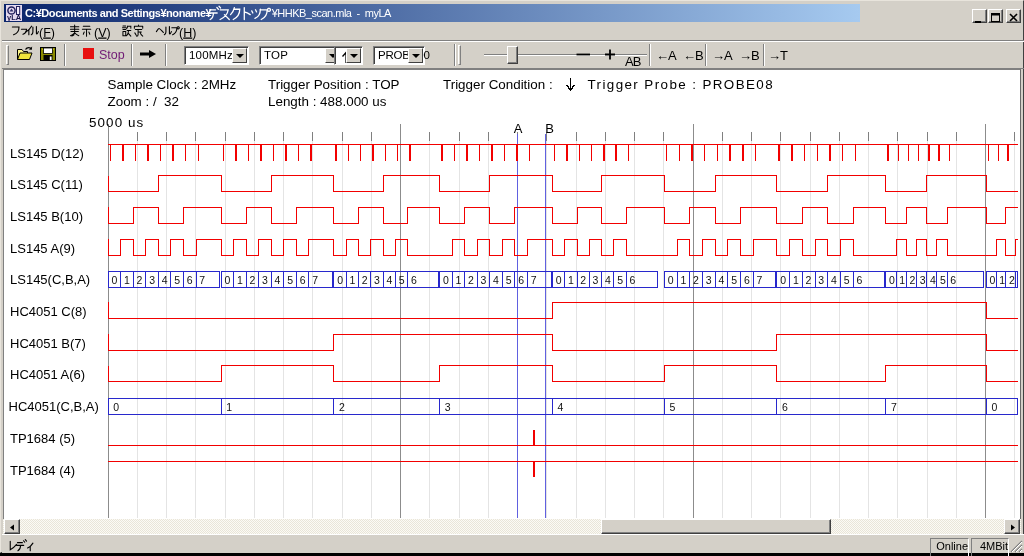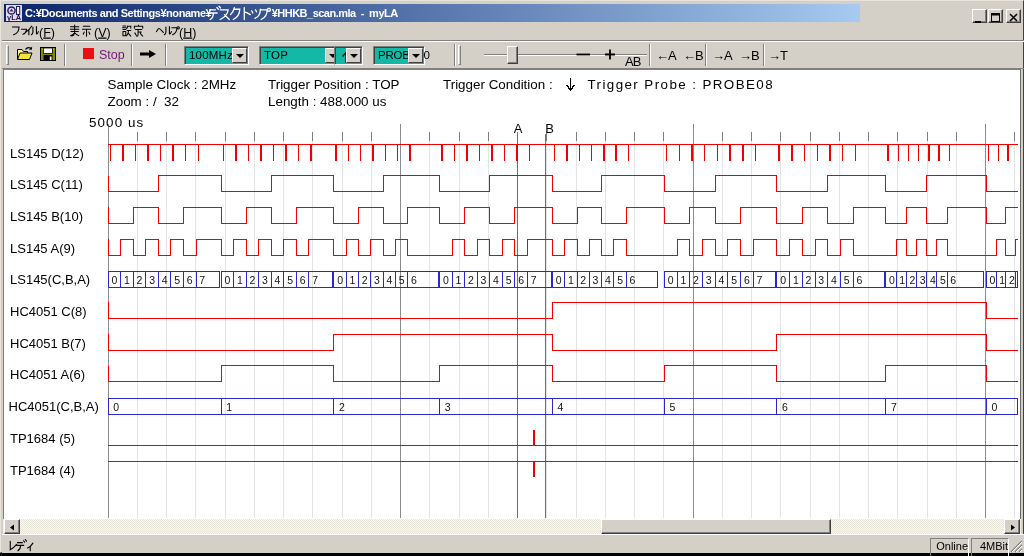--- a/index.html
+++ b/index.html
@@ -1,19 +1,19 @@
 <!DOCTYPE html>
 <html><head><meta charset="utf-8"><style>
 *{margin:0;padding:0;box-sizing:border-box}
 html,body{width:1024px;height:556px;overflow:hidden;background:#000;font-family:"Liberation Sans",sans-serif}
 .abs{position:absolute}
 #win{position:absolute;left:0;top:0;width:1024px;height:553px;background:#d4d0c8;border-top:1px solid #e8e4dc;border-left:1px solid #e8e4dc;border-right:1px solid #404040;border-bottom:1px solid #404040}
 .tb-sep{position:absolute;top:43px;height:22px;width:2px;border-left:1px solid #808080;border-right:1px solid #fff}
 .grip{position:absolute;top:44px;height:20px;width:3px;border:1px solid;border-color:#fff #808080 #808080 #fff;background:#d4d0c8}
-.combo{position:absolute;top:44.5px;height:19px;background:#14b8a6;border:1px solid;border-color:#808080 #fff #fff #808080;box-shadow:inset 1px 1px 0 #404040;font-size:11.5px;color:#000}
+.combo{position:absolute;top:44.5px;height:19px;background:#ffffff;border:1px solid;border-color:#808080 #fff #fff #808080;box-shadow:inset 1px 1px 0 #404040;font-size:11.5px;color:#000}
 .combo .tx{position:absolute;left:4px;top:2.5px;white-space:pre;letter-spacing:0.2px}
 .combo .btn{position:absolute;right:1px;top:1px;bottom:1px;width:15px;background:#d4d0c8;border:1px solid;border-color:#fff #404040 #404040 #fff}
 .combo .btn:after{content:"";position:absolute;left:3px;top:5px;border:4px solid transparent;border-top:4px solid #000}
 .wbtn{position:absolute;top:5px;width:15px;height:14px;background:#d4d0c8;border:1px solid;border-color:#fff #404040 #404040 #fff;box-shadow:inset -1px -1px 0 #808080}
 .panel{position:absolute;top:3px;height:32px;border:1px solid;border-color:#808080 #fff #fff #808080;font-size:11px;color:#000;text-align:right;line-height:15px}
 </style></head><body>
 <div id="win">
 <div class="abs" style="left:3px;top:3px;width:856px;height:18px;background:linear-gradient(to right,#0a246a,#a6caf0)">
 <svg class="abs" style="left:2px;top:1px" width="16" height="16">
         <rect x="0" y="0" width="16" height="16" fill="#e4d9ee"></rect>
@@ -36,21 +36,21 @@
         <g transform="translate(237.05,2) scale(1.08)">
           <path d="M3,1.5 V12.5 M3,5.5 C5,6 7,7 8.5,8" fill="none" stroke="#fff" stroke-width="1.2" stroke-linecap="round"></path>
         </g>
         <g transform="translate(246.66,2) scale(1.08)">
           <path d="M1,4.5 L2,6.5 M4.5,3.5 L5.5,5.5 M9,3 C9,7 7.5,10 4,11.5" fill="none" stroke="#fff" stroke-width="1.2" stroke-linecap="round"></path>
         </g>
         <g transform="translate(255.62,2) scale(1.08)">
           <path d="M0.5,3.5 H7 C7,8 5,11 1.5,12.5 M8.6,2.2 a1.4,1.4 0 1 0 0.1,0" fill="none" stroke="#fff" stroke-width="1.2" stroke-linecap="round"></path>
         </g>
 </svg>
-<div class="abs" style="left:267.64px;top:2.5px;font-size:11px;font-weight:bold;letter-spacing:-0.5px;color:#fff;white-space:pre">¥HHKB_scan.mla  -  myLA</div>
+<div class="abs" style="left:267.64px;top:2.5px;font-size:11px;font-weight:normal;letter-spacing:-0.5px;color:#fff;white-space:pre">¥HHKB_scan.mla  -  myLA</div>
 <div class="wbtn" style="left:968px">
 <svg width="13" height="12">
           <rect x="2" y="9" width="6" height="2" fill="#000"></rect>
         </svg>
 </div>
 <div class="wbtn" style="left:984px">
 <svg width="13" height="12">
           <rect x="2.5" y="1.5" width="8" height="8" fill="none" stroke="#000" stroke-width="1"></rect>
           <rect x="2.5" y="1.5" width="8" height="2" fill="#000"></rect>
         </svg>

